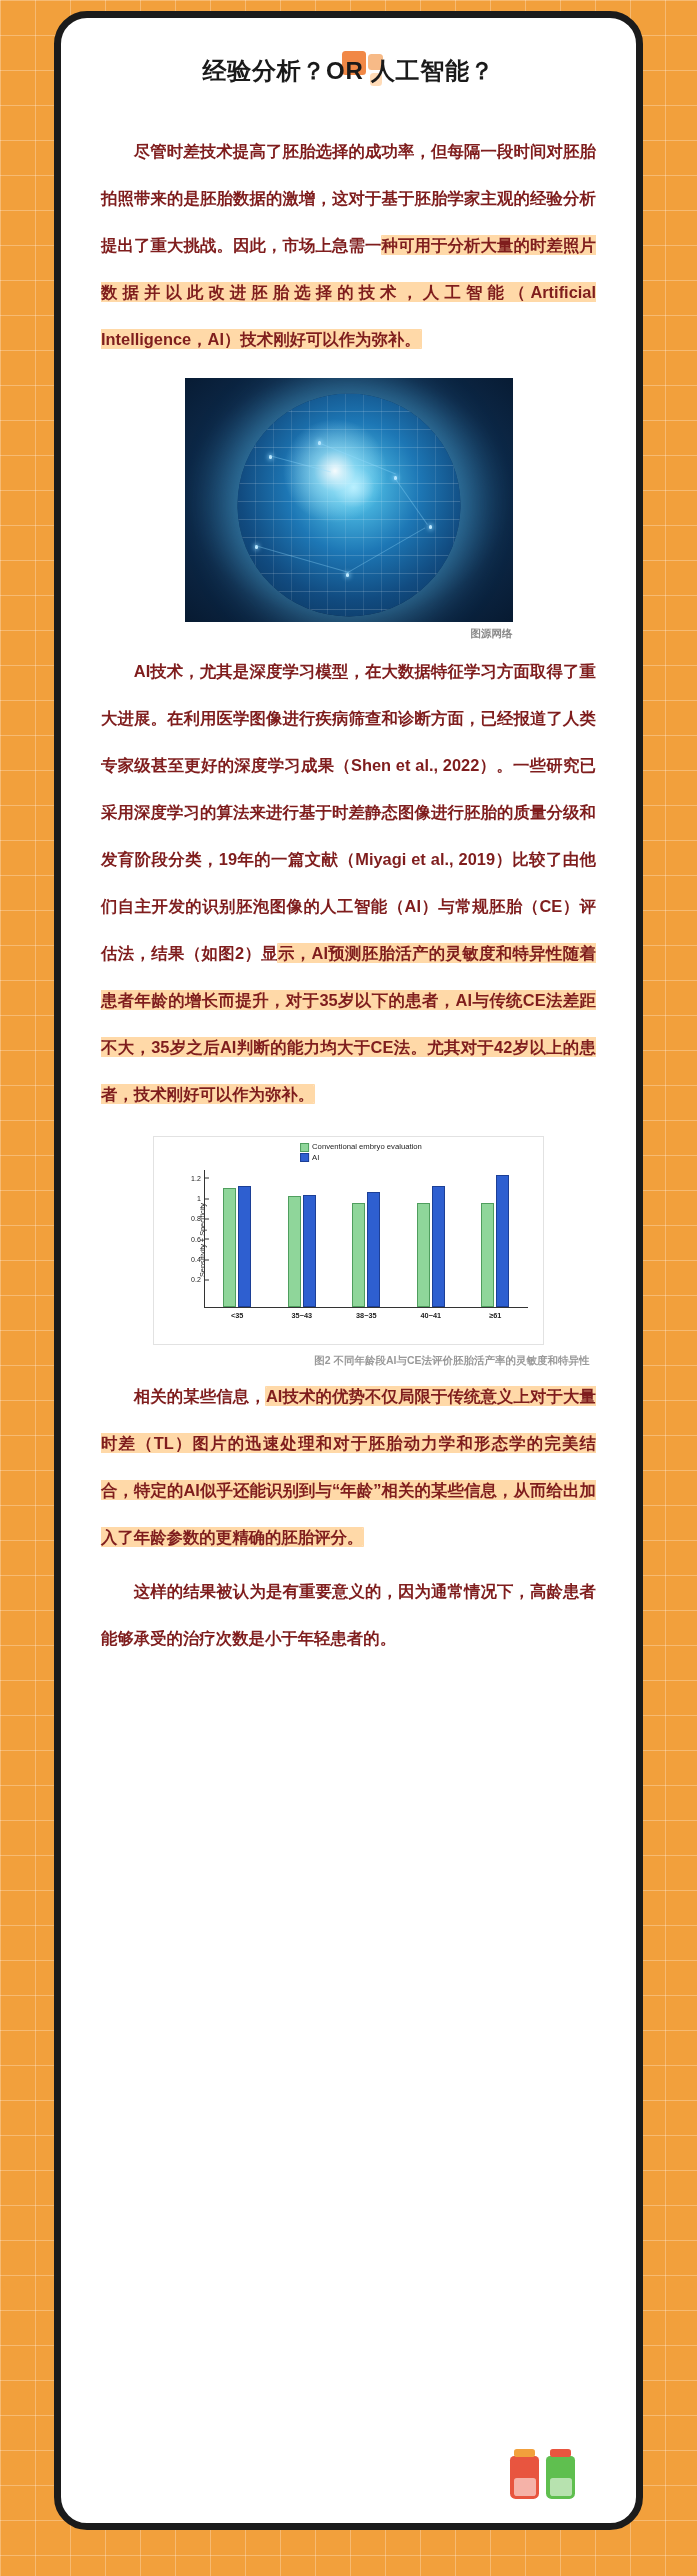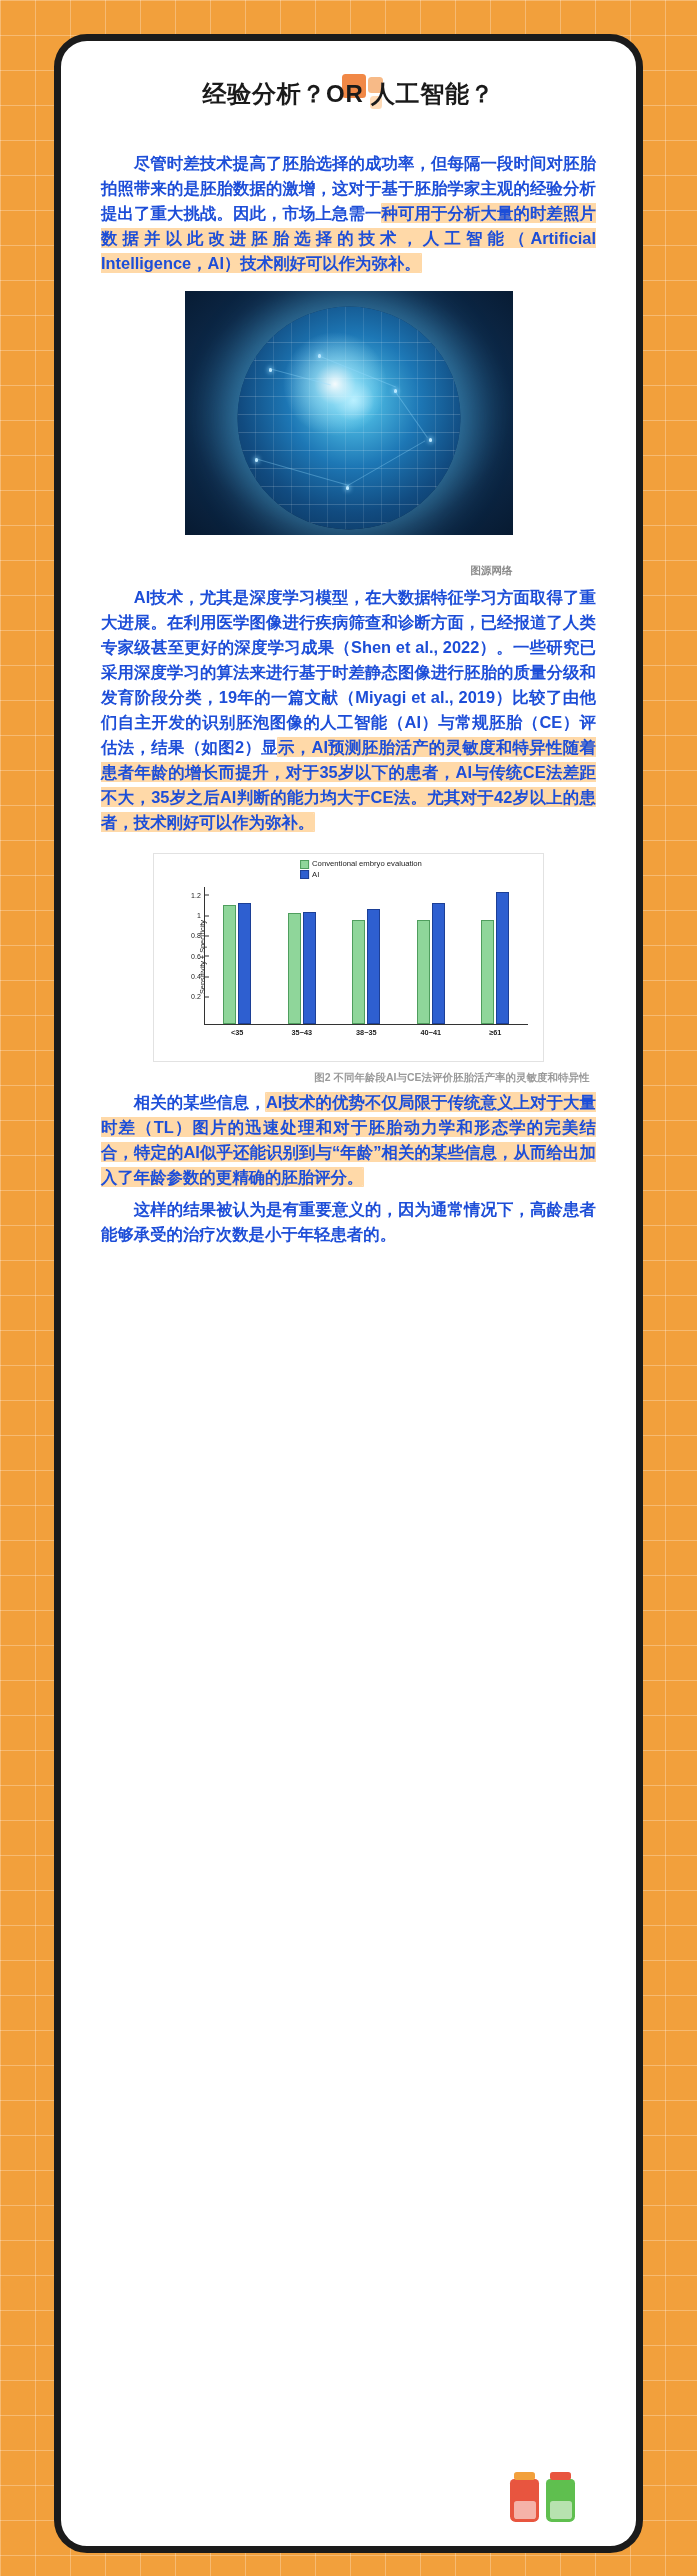--- a/index.html
+++ b/index.html
@@ -21,21 +21,21 @@
     background-color: #f2a03c;
     background-image:
       linear-gradient(to right, rgba(255,255,255,0.28) 0.7px, transparent 0.7px),
       linear-gradient(to bottom, rgba(255,255,255,0.28) 0.7px, transparent 0.7px);
     background-size: 35px 35px;
     z-index: 0;
   }
   .card-outer {
     position: absolute;
     left: 54px;
-    top: 34px;
+    top: 11px;
     width: 589px;
     height: 2519px;
     border: 7px solid #1b1b1b;
     border-radius: 33px;
     background: #ffffff;
     box-sizing: border-box;
     z-index: 2;
     overflow: hidden;
   }
   .card-inner {
@@ -72,40 +72,39 @@
     z-index: 2;
     font-size: 24px;
     font-weight: bold;
     color: #1a1a1a;
     letter-spacing: 0.7px;
     line-height: 42px;
     white-space: nowrap;
   }
   p.para {
     font-size: 16.4px;
-    line-height: 25px;
-    color: #1d4ed8;
+    line-height: 47px;
+    color: #7f1d1d;
     text-align: justify;
     text-justify: inter-ideograph;
     margin: 0 0 7px 0;
     text-indent: 2em;
     font-weight: bold;
   }
   .hl {
     background: #ffd9a8;
     box-shadow: 0 0 0 1.4px #ffd9a8;
     border-radius: 1.4px;
   }
   
   .fig1-wrap {
     margin: 15.4px 0 7px 0;
     display: flex;
     flex-direction: column;
     align-items: center;
-    gap: 24px;
   }
   .fig1 {
     width: 328px;
     height: 244px;
     position: relative;
     overflow: hidden;
     background: radial-gradient(ellipse at 50% 48%, #2f7fa8 0%, #1a4f7a 35%, #0c2746 70%, #071a31 100%);
   }
   .globe {
     position: absolute;

